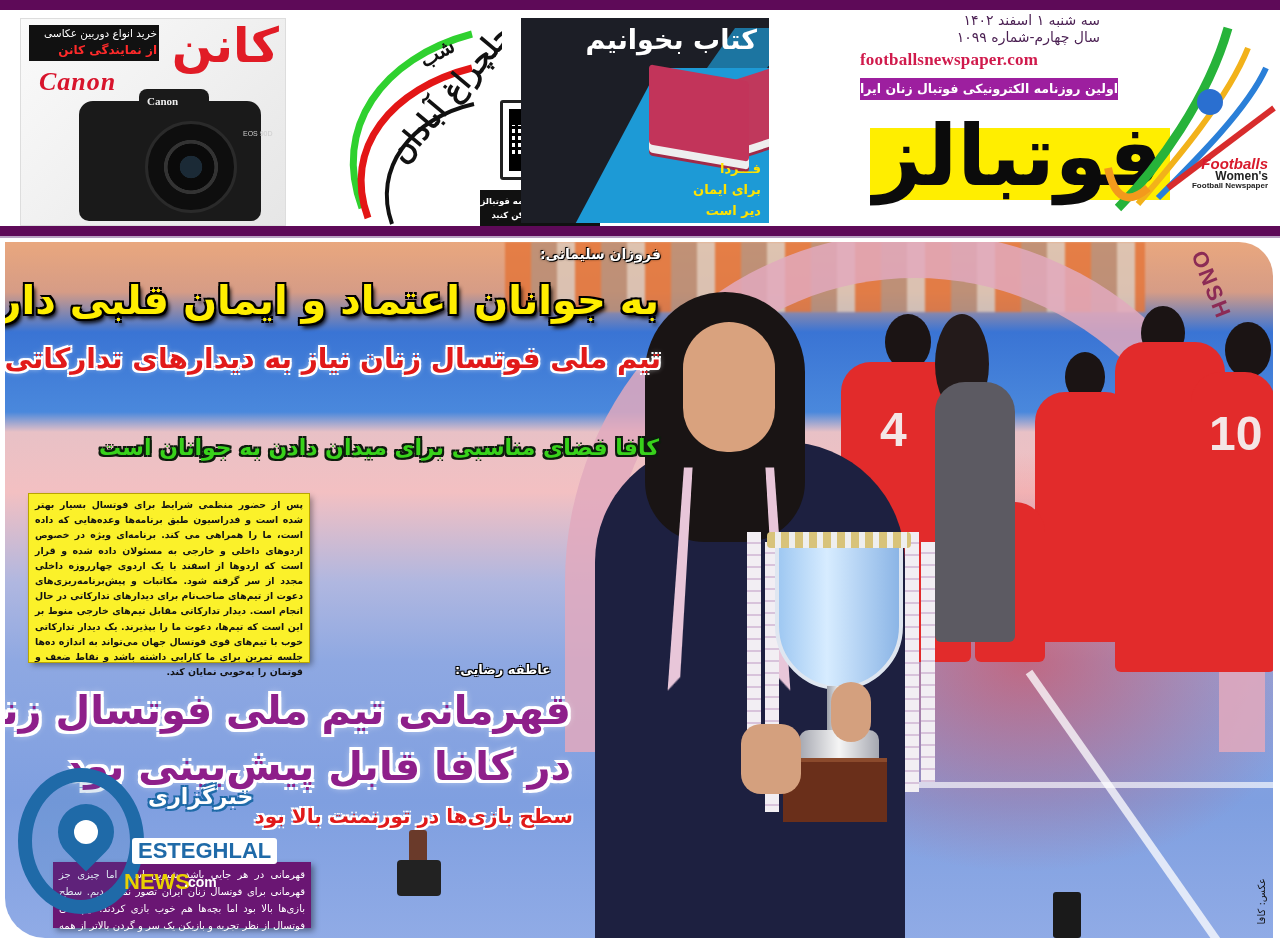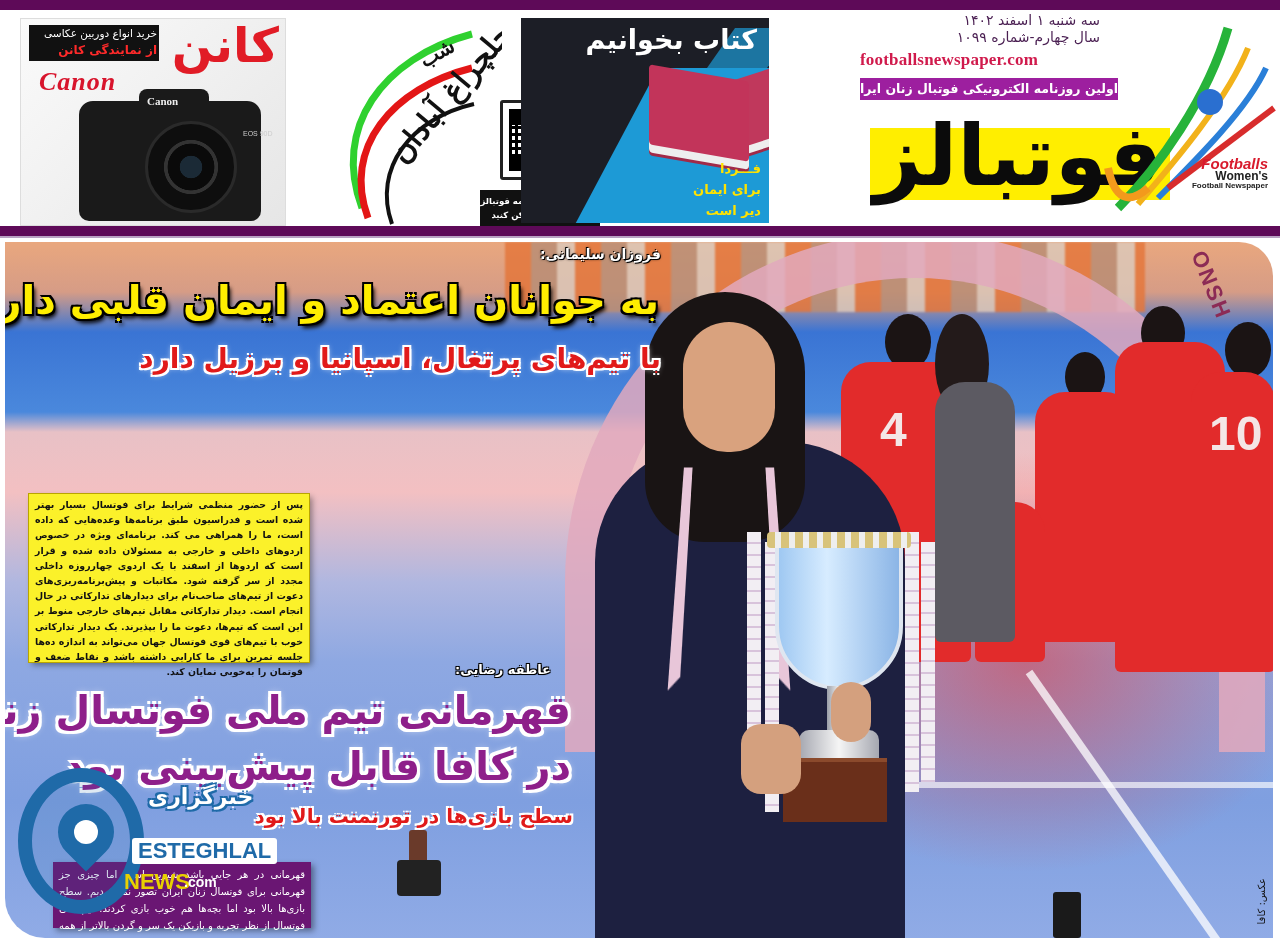--- a/index.html
+++ b/index.html
@@ -243,22 +243,23 @@
 
   <div class="stand-prop-top"></div>
   <div class="stand-prop"></div>
   <div class="stand-prop2"></div>
 
   <div class="photo-credit">عکس: کافا</div>
 
   <div class="kicker1">فروزان سلیمانی:</div>
   <h1 class="headline1">به جوانان اعتماد و ایمان قلبی دارم</h1>
   <div class="sub1">
-    <div>با تیم‌های پرتغال، اسپانیا و برزیل دارد</div>
-  </div>
+    <div>تیم ملی فوتسال زنان نیاز به دیدارهای تدارکاتی</div>
+  </div>
+  <div class="sub2">کافا فضای مناسبی برای میدان دادن به جوانان است</div>
   <div class="yellow-box">
     <p>پس از حضور منظمی شرایط برای فوتسال بسیار بهتر شده است و فدراسیون طبق برنامه‌ها وعده‌هایی که داده است، ما را همراهی می کند. برنامه‌ای ویژه در خصوص اردوهای داخلی و خارجی به مسئولان داده شده و قرار است که اردوها از اسفند با یک اردوی چهارروزه داخلی مجدد از سر گرفته شود. مکاتبات و پیش‌برنامه‌ریزی‌های دعوت از تیم‌های صاحب‌نام برای دیدارهای تدارکاتی در حال انجام است. دیدار تدارکاتی مقابل تیم‌های خارجی منوط بر این است که تیم‌ها، دعوت ما را بپذیرند. یک دیدار تدارکاتی خوب با تیم‌های قوی فوتسال جهان می‌تواند به اندازه ده‌ها جلسه تمرین برای ما کارایی داشته باشد و نقاط ضعف و قوتمان را به‌خوبی نمایان کند.</p>
   </div>
 
   <div class="kicker2">عاطفه رضایی:</div>
   <h2 class="headline2">
     <div>قهرمانی تیم ملی فوتسال زنان</div>
     <div>در کافا قابل پیش‌بینی بود</div>
   </h2>
   <div class="sub3">سطح بازی‌ها در تورنمنت بالا بود</div>

